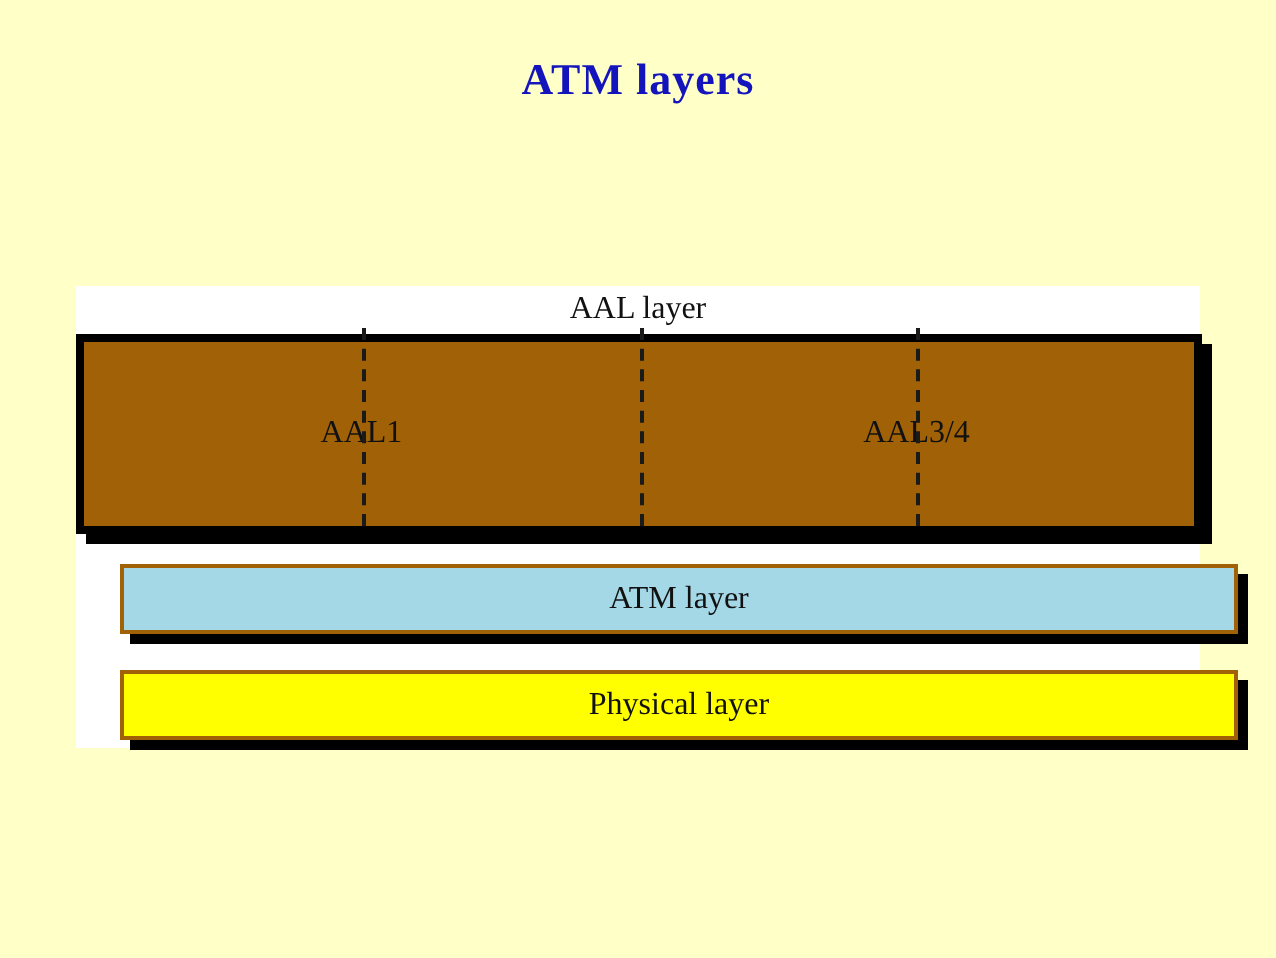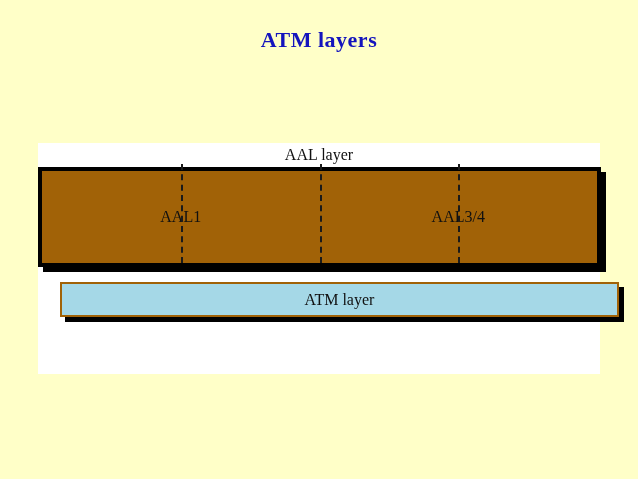--- a/index.html
+++ b/index.html
@@ -126,15 +126,18 @@
       </div>
       <div class="divider d1"></div>
       <div class="divider d2"></div>
       <div class="divider d3"></div>
     </div>
 
     <div class="layer-bar atm-bar">
       <span>ATM layer</span>
     </div>
 
+    <div class="layer-bar physical-bar">
+      <span>Physical layer</span>
+    </div>
 
   </div>
 </div>
 
 </body></html>

